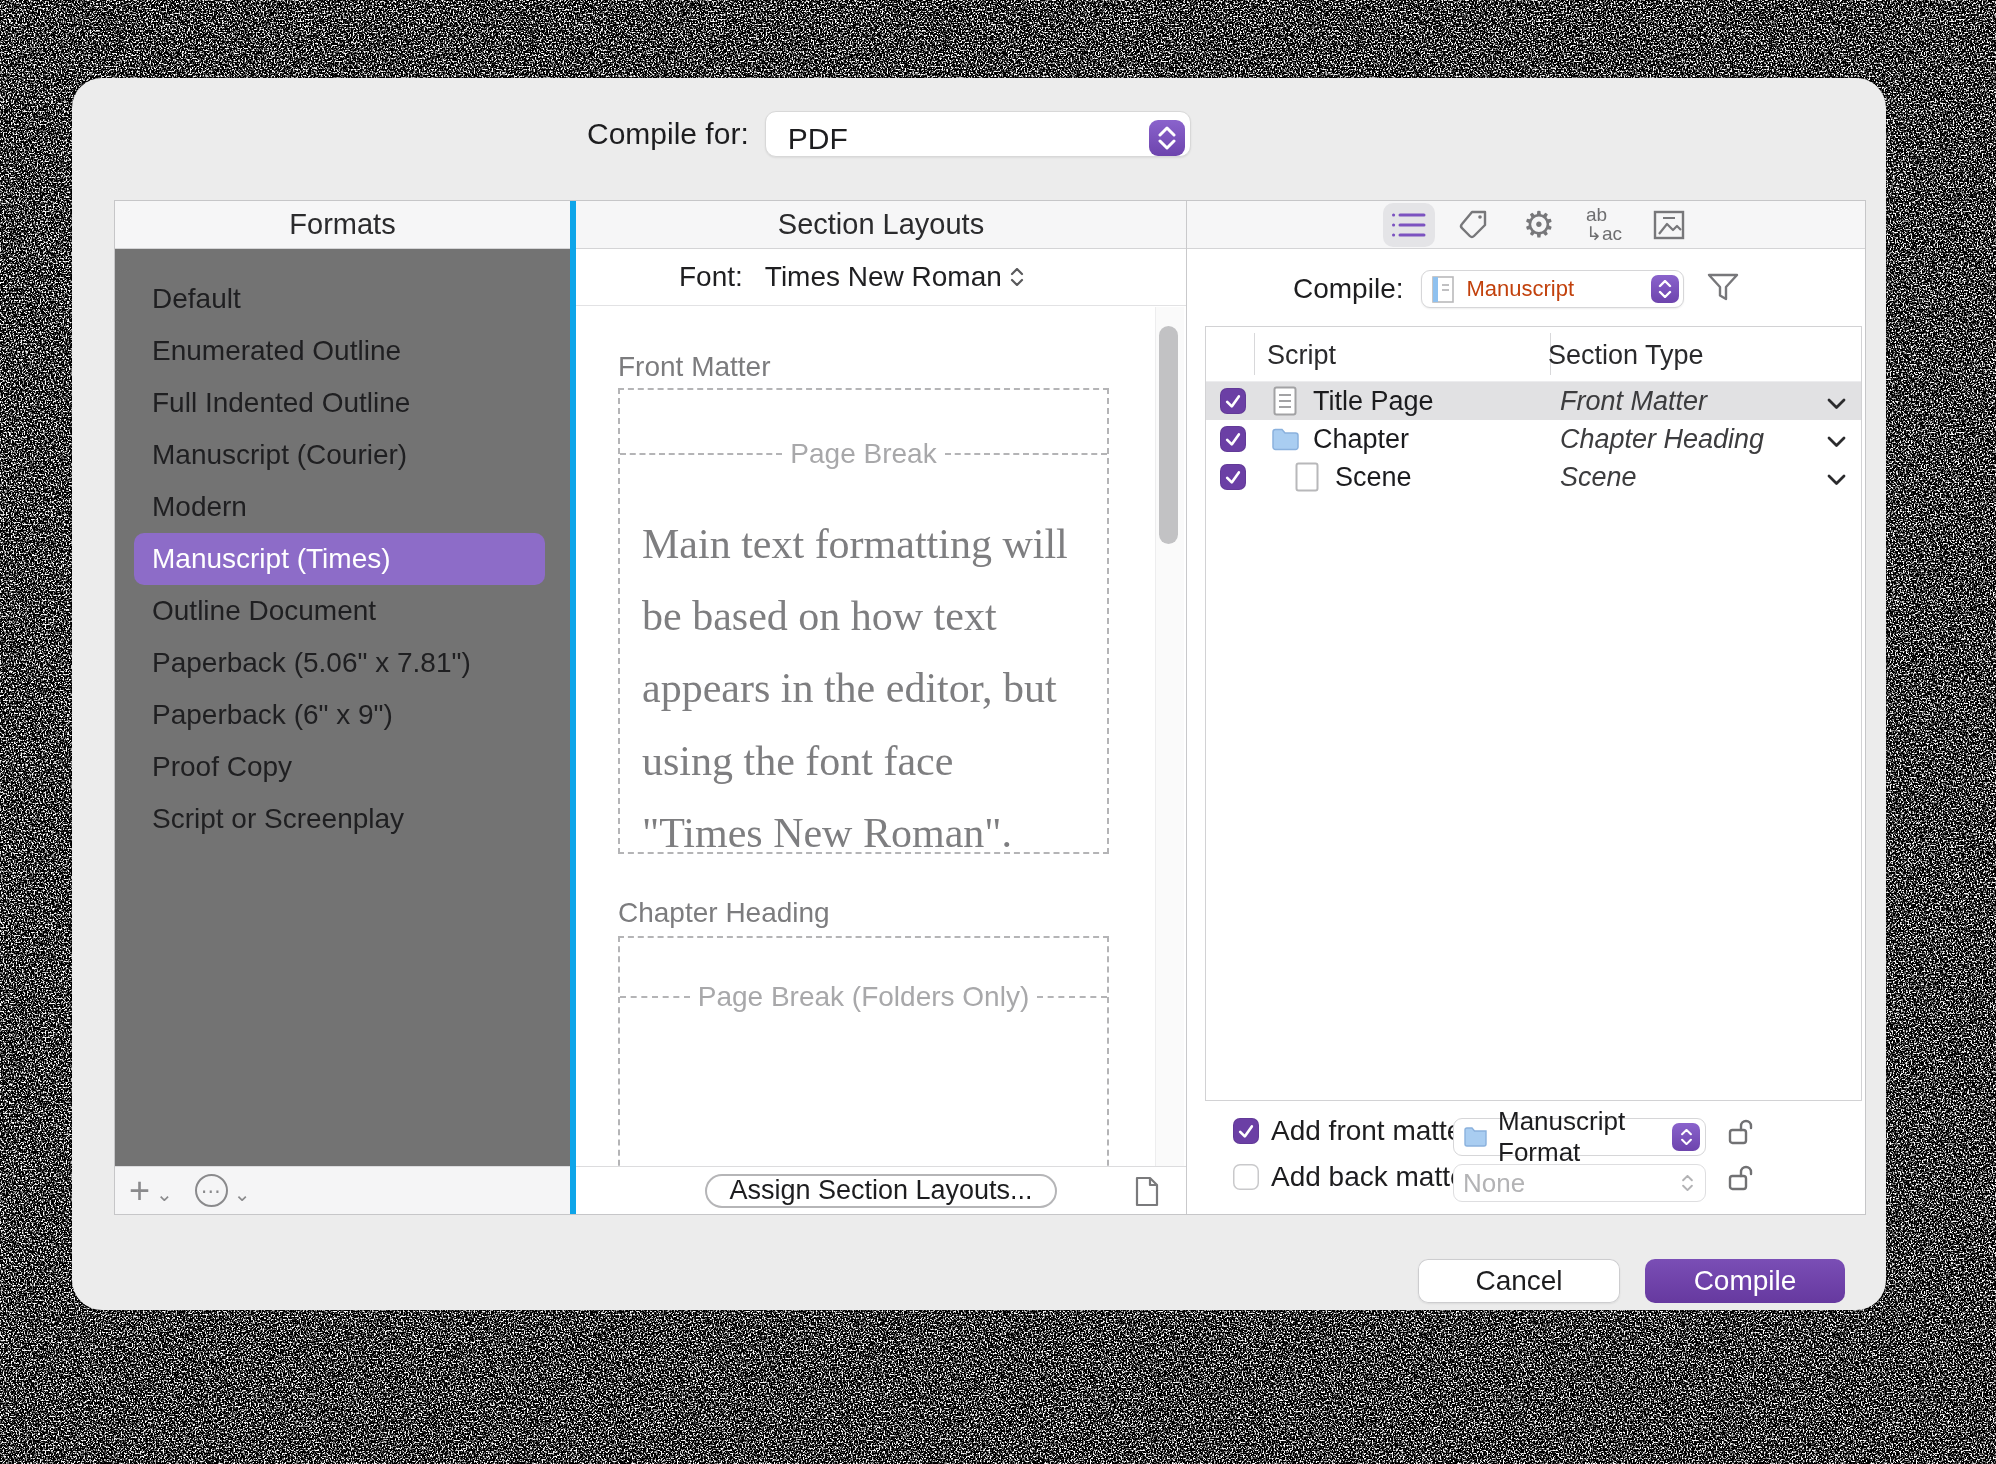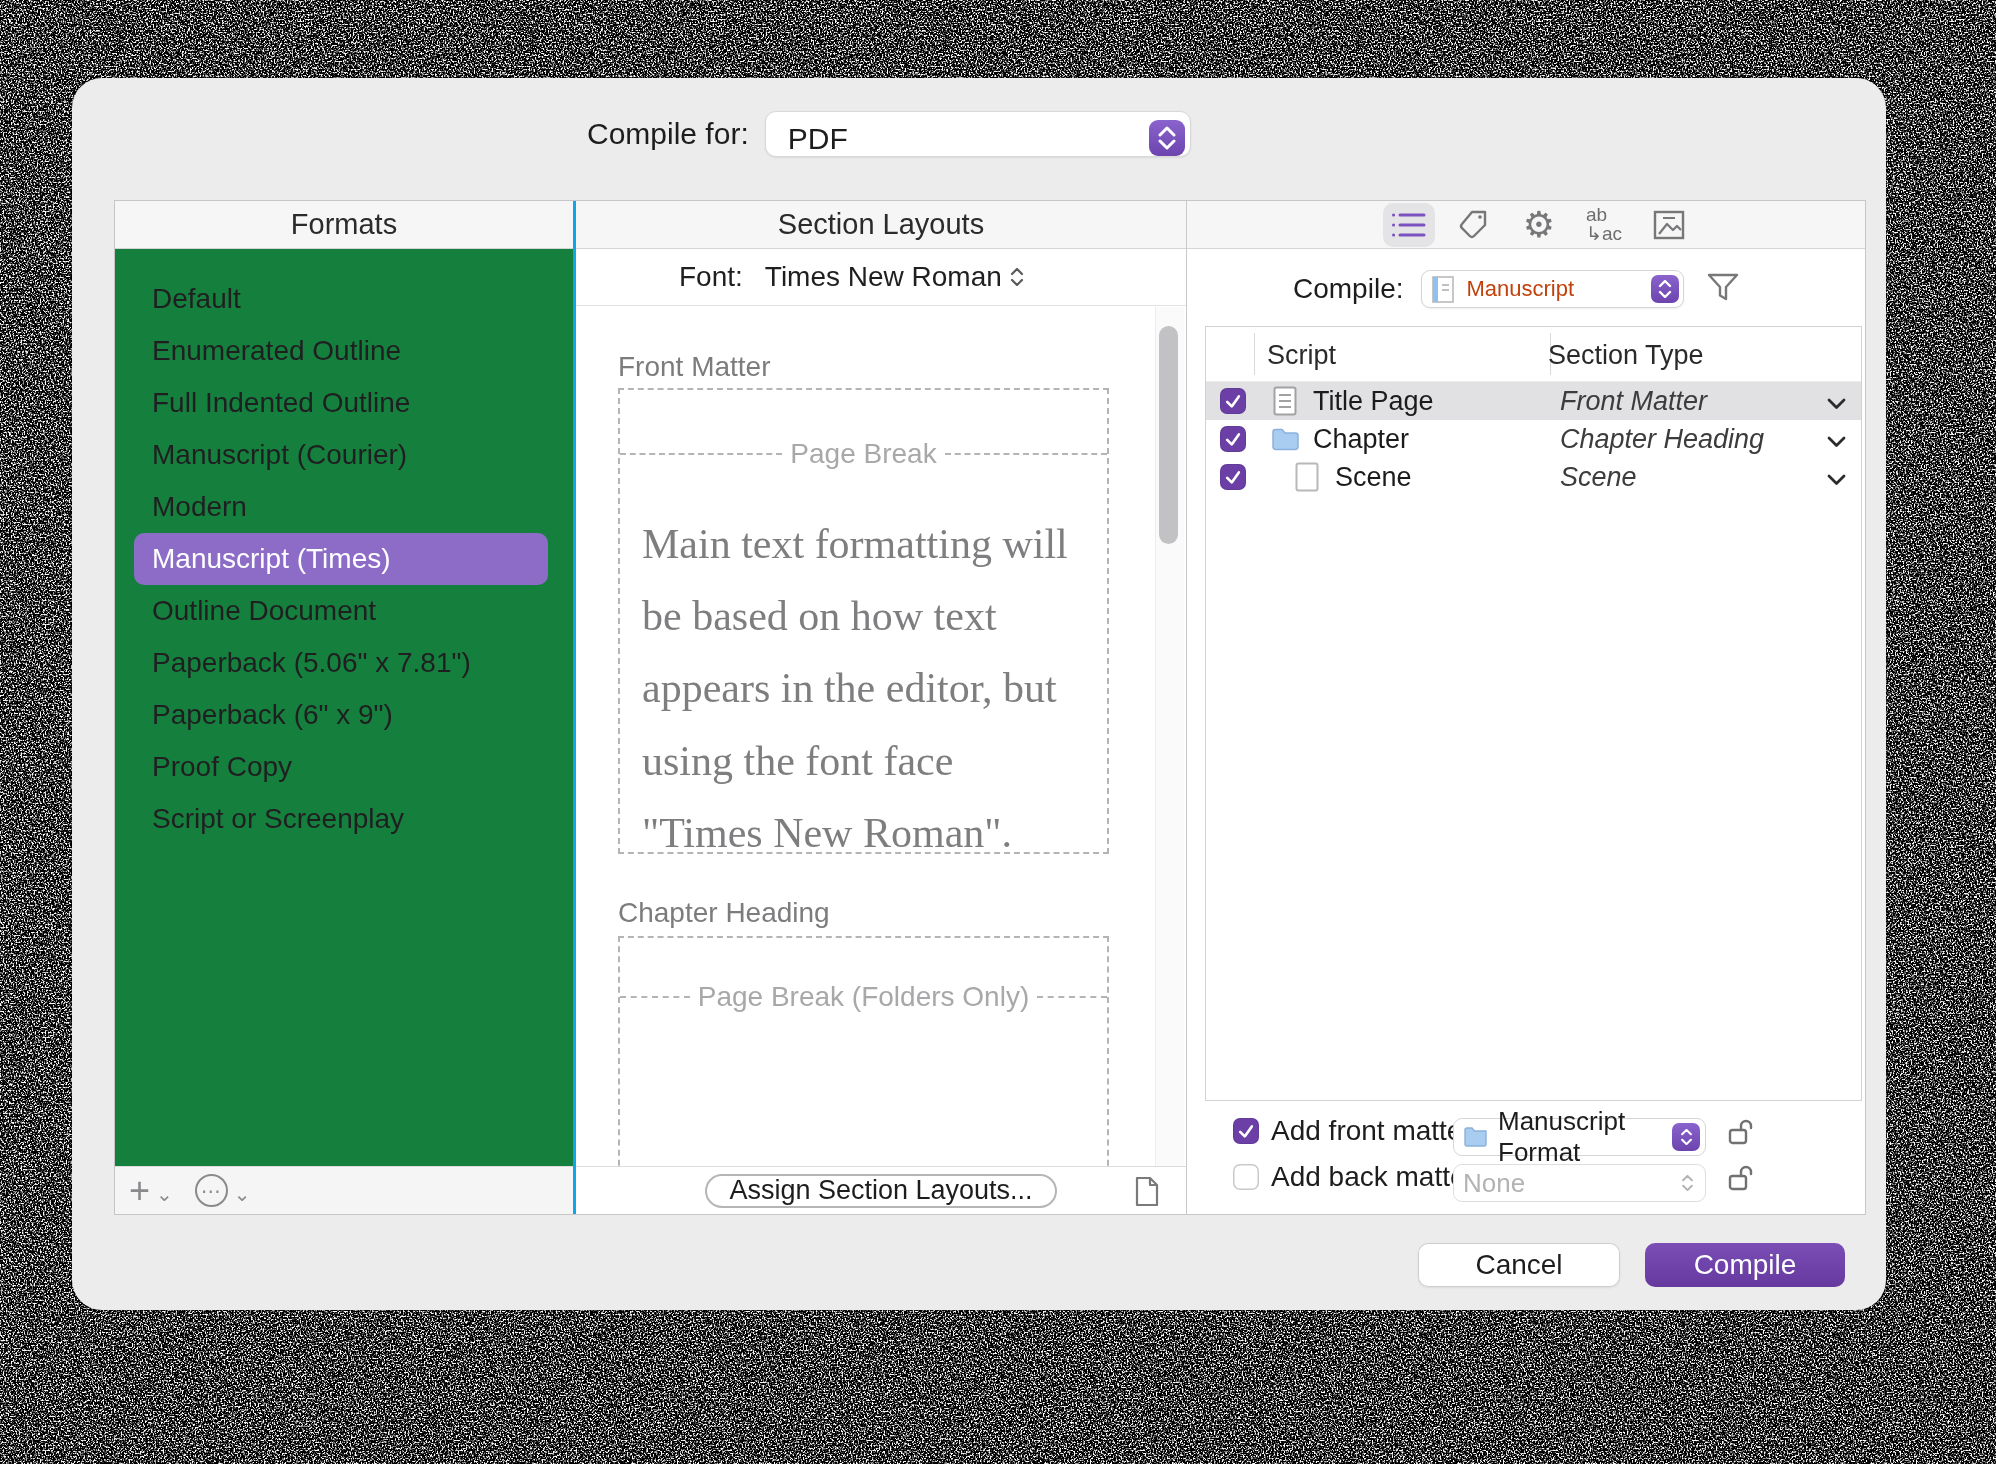--- a/index.html
+++ b/index.html
@@ -18,21 +18,21 @@
   .pdf-dropdown .val{font-size:30px;color:#1d1d1f;}
   .stepper{background:linear-gradient(#8a63cc,#6d44ad);border-radius:9px;display:flex;flex-direction:column;
       align-items:center;justify-content:center;gap:2px;}
   .stepper.big{width:36px;height:36px;}
   .stepper.mid{width:28px;height:28px;border-radius:7px;}
   .stepper svg{display:block;}
   
   .panels{position:absolute;left:42px;top:122px;width:1752px;height:1015px;background:#fff;
       border:1px solid #c6c6c8;box-sizing:border-box;display:flex;}
   .col{position:relative;box-sizing:border-box;height:100%;}
-  .col-formats{width:461px;border-right:3px solid #0ea5e9;background:#15803d;}
+  .col-formats{width:461px;border-right:6px solid #0ea5e9;background:#737373;}
   .col-layouts{width:611px;border-right:1px solid #c9c9cb;background:#fff;}
   .col-compile{flex:1;background:#fff;}
   .col-header{height:48px;border-bottom:1px solid #d4d4d6;display:flex;align-items:center;
       justify-content:center;font-size:29px;color:#2b2b2d;background:#f6f6f7;box-sizing:border-box;}
   
   .fmt-list{padding-top:24px;}
   .fmt-item{height:52px;display:flex;align-items:center;margin:0 25px 0 19px;padding-left:18px;
       border-radius:10px;font-size:28px;color:#1f1f21;cursor:default;}
   .fmt-item.selected{background:#8d6cc8;color:#fff;}
   .fmt-footer{position:absolute;left:0;right:0;bottom:0;height:48px;border-top:1px solid #dcdcde;
@@ -103,21 +103,21 @@
   .matter-label{font-size:28px;color:#1d1d1f;margin-left:12px;}
   .matter-dd{position:absolute;left:234px;width:253px;height:38px;background:#fff;border:1px solid #d6d6d8;
       border-radius:9px;display:flex;align-items:center;gap:10px;padding:0 5px 0 9px;box-sizing:border-box;margin-top:12px;}
   .matter-dd .val{font-size:26px;color:#1d1d1f;flex:1;}
   .matter-dd.disabled{border-color:#dedee0;box-shadow:none;}
   .matter-dd.disabled .val{color:#b3b3b5;}
   .lock{position:absolute;left:509px;top:8px;}
   .gray-chev{display:flex;flex-direction:column;align-items:center;gap:2px;margin-right:6px;}
   
   .dlg-footer{position:absolute;left:0;right:0;bottom:0;height:95px;display:flex;align-items:flex-start;
-      justify-content:flex-end;padding:28px 41px 0 0;gap:25px;box-sizing:border-box;}
+      justify-content:flex-end;padding:44px 41px 0 0;gap:25px;box-sizing:border-box;}
   .btn{height:44px;border-radius:10px;font-size:28px;display:flex;align-items:center;justify-content:center;
       font-family:inherit;border:none;}
   .btn.cancel{width:202px;background:#fff;color:#1d1d1f;box-shadow:inset 0 0 0 1px #cdcdcf,0 1px 2px rgba(0,0,0,.08);}
   .btn.compile{width:200px;background:linear-gradient(#7a4eb5,#66399f);color:#fff;}
 </style>
 </head>
 <body>
 
 <div class="canvas">
 

